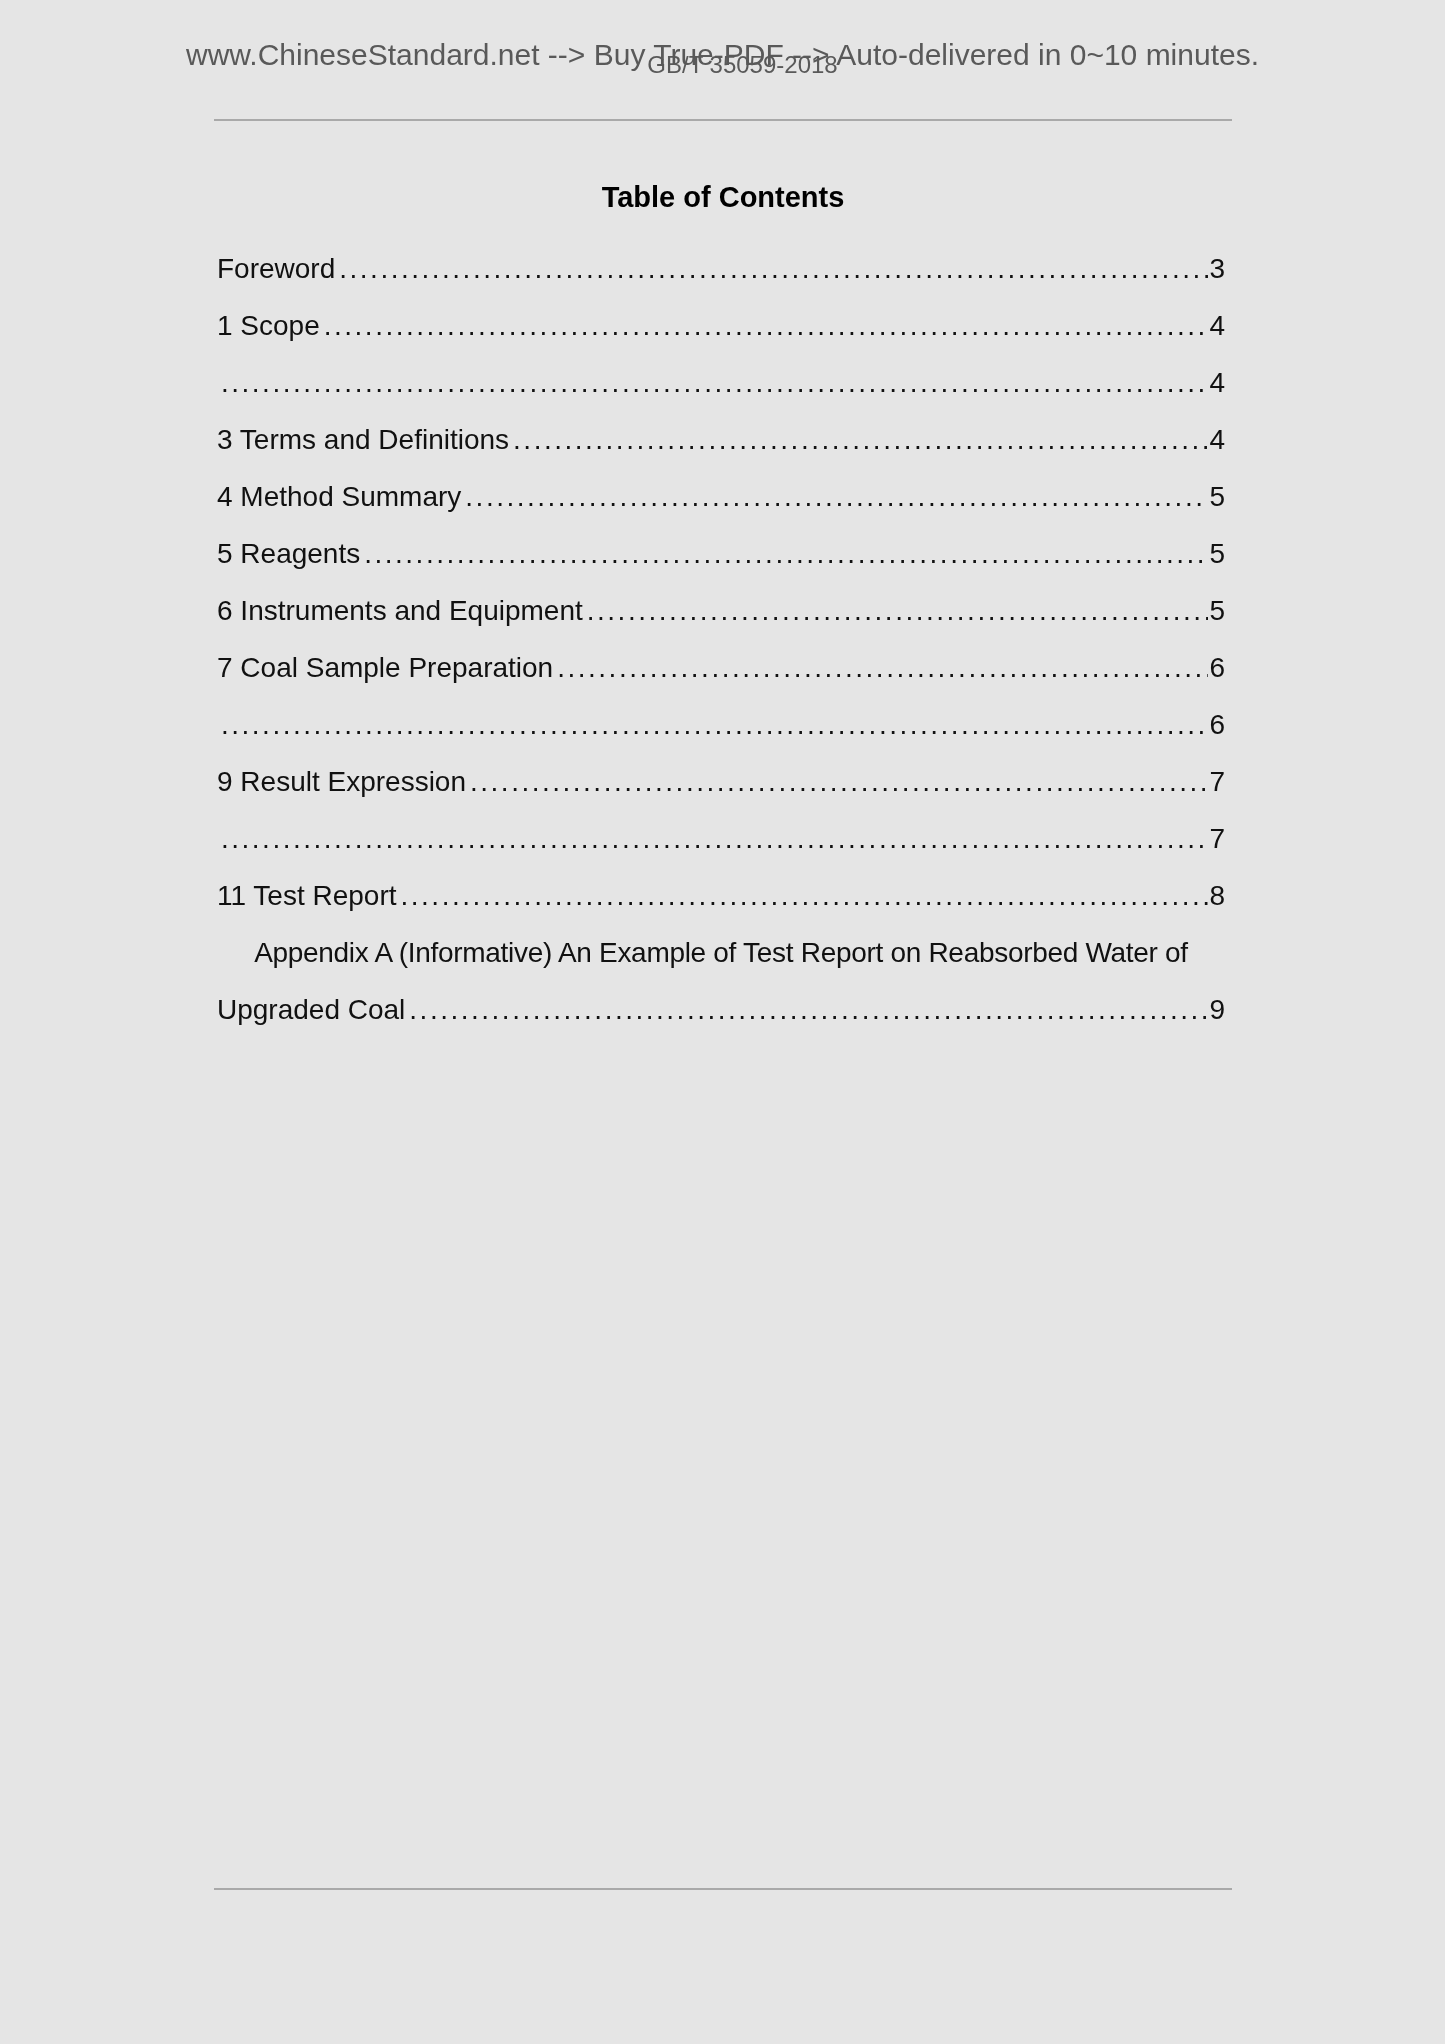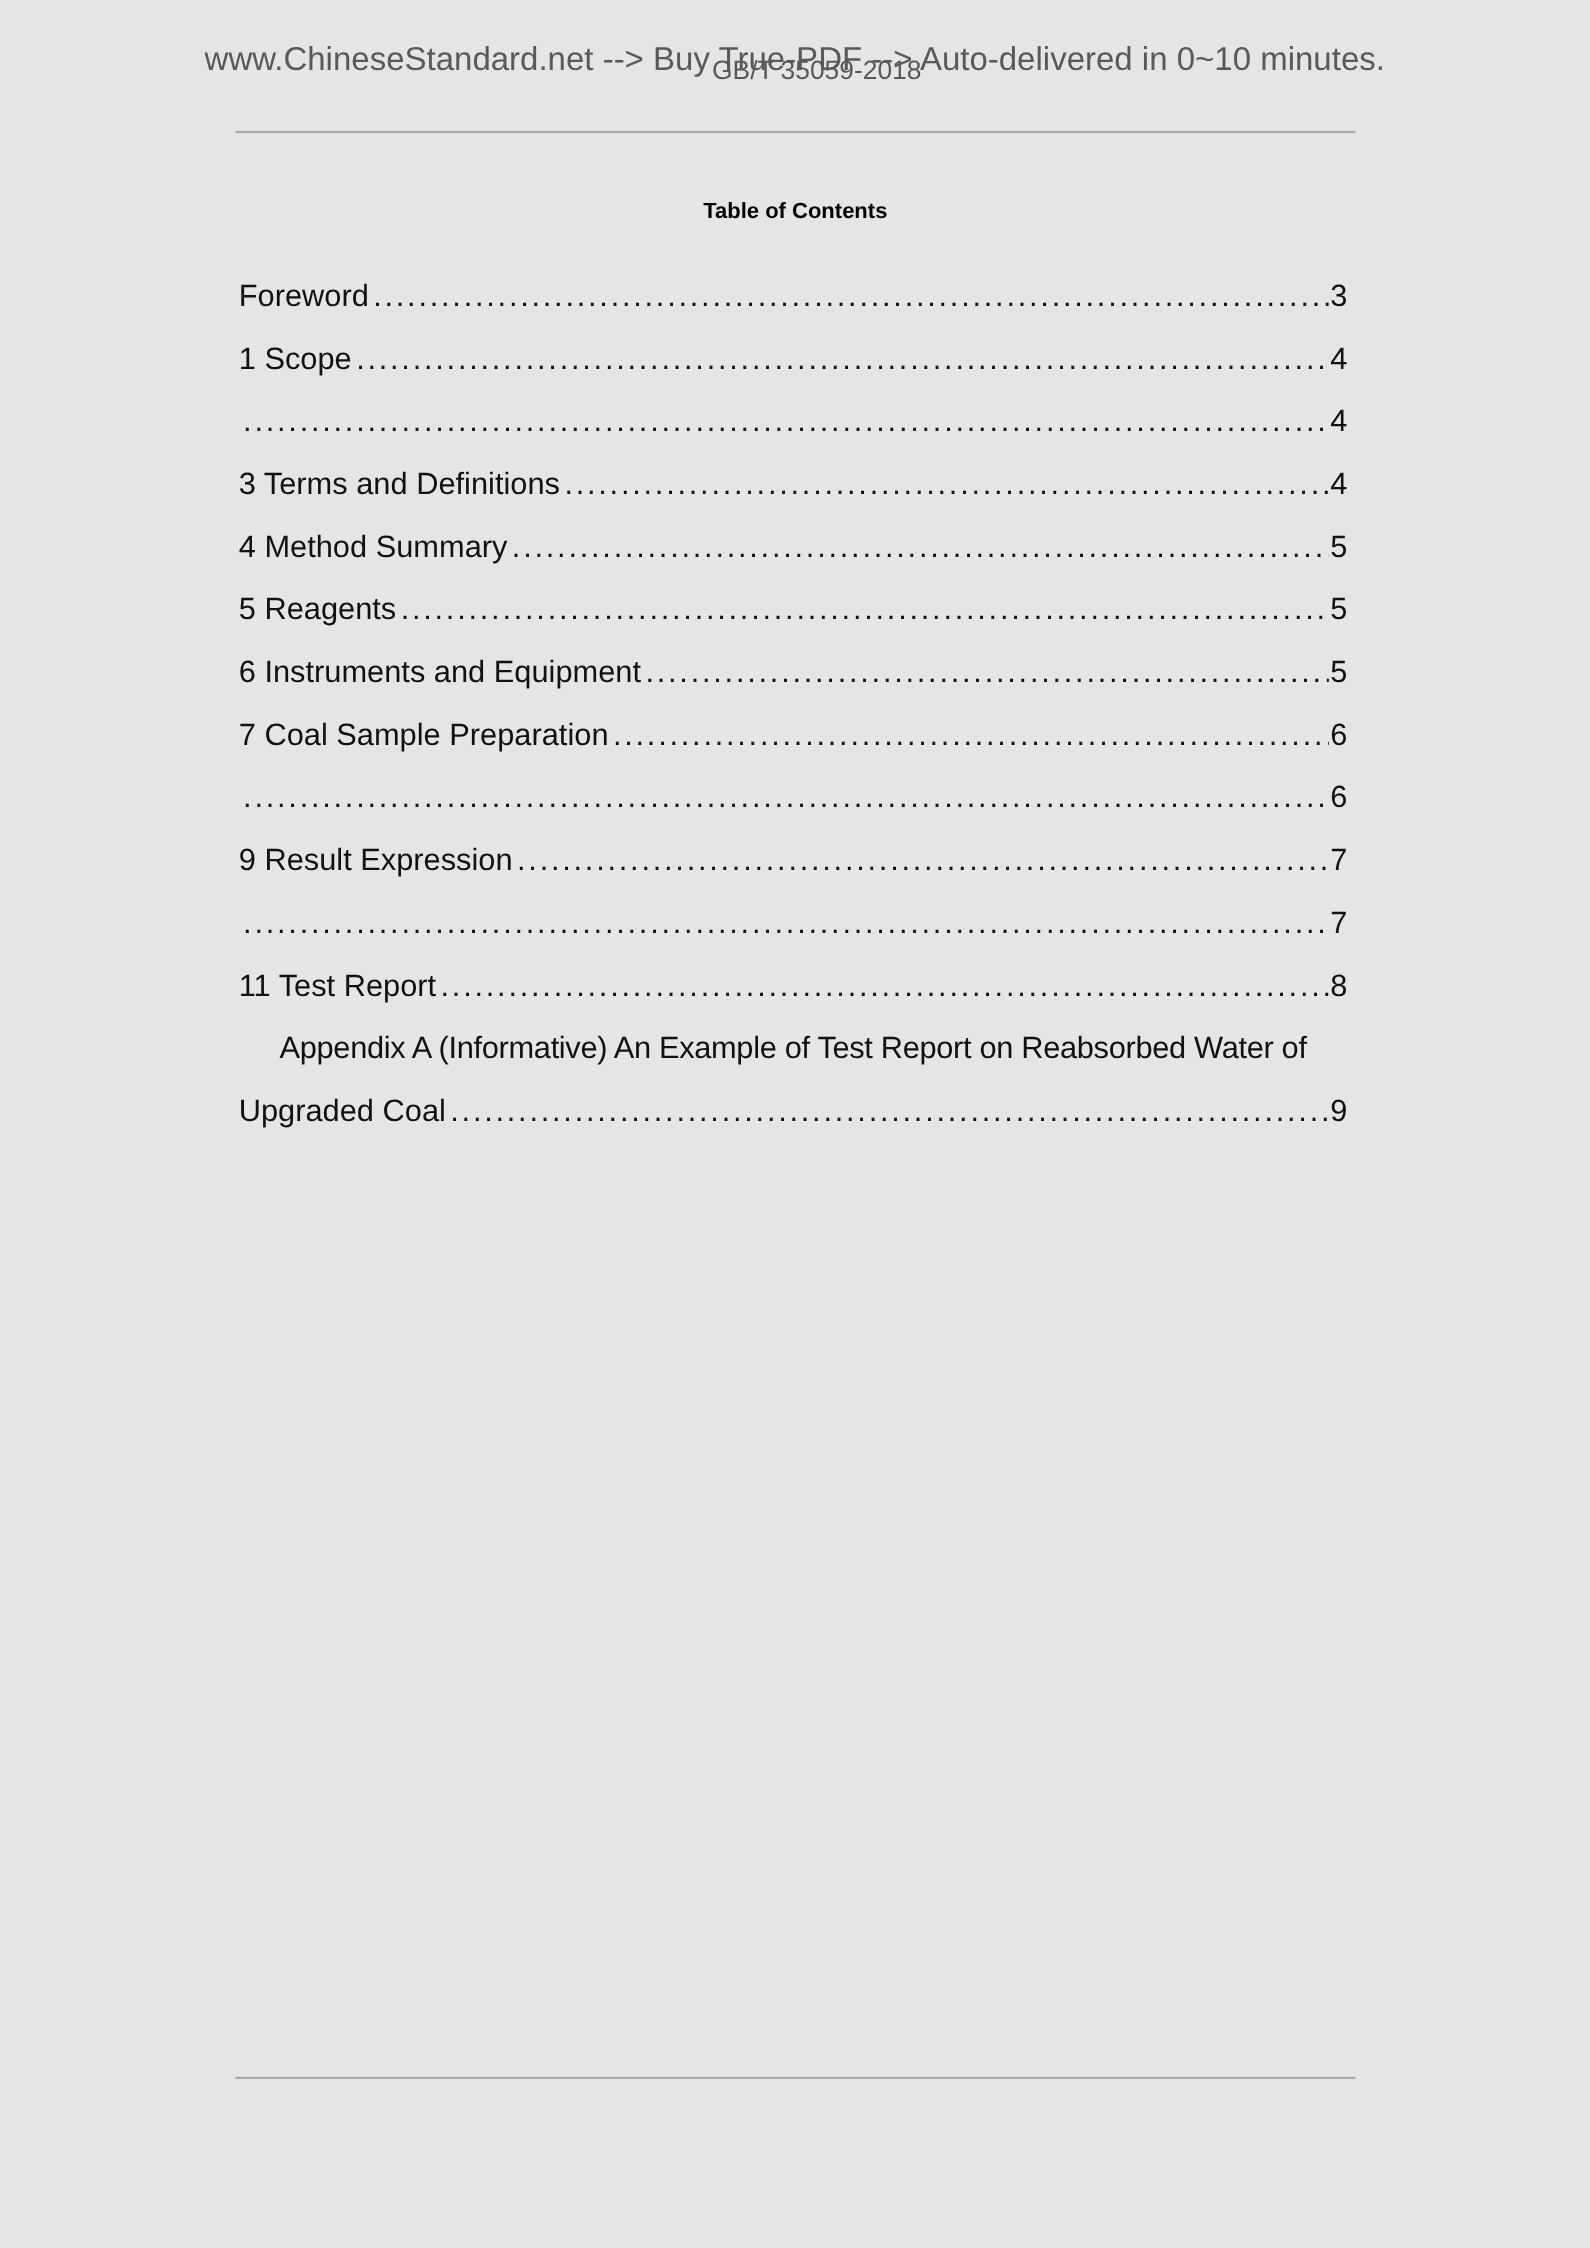--- a/index.html
+++ b/index.html
@@ -44,21 +44,21 @@
     background: var(--rule, #a9a9a9);
   }
   .rule-top { top: 119px; }
   .rule-bottom { top: 1888px; }
   .toc-title {
     position: absolute;
     top: 181px;
     left: 214px;
     width: 1018px;
     text-align: center;
-    font-size: 20px;
+    font-size: 29px;
     font-weight: bold;
     color: #000000;
   }
   .toc {
     position: absolute;
     top: 240px;
     left: 217px;
     width: 1008px;
     font-size: 28px;
     color: var(--body-text, #111111);

